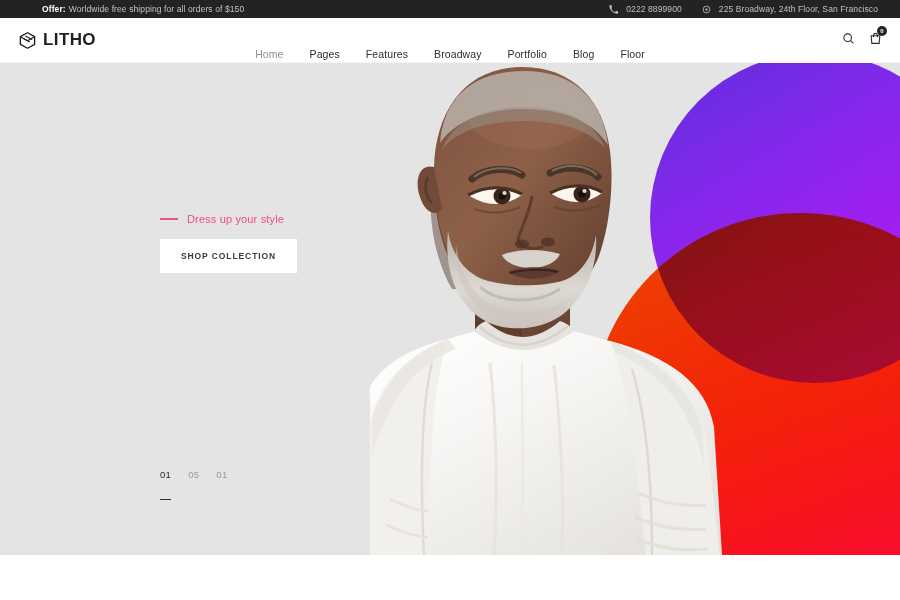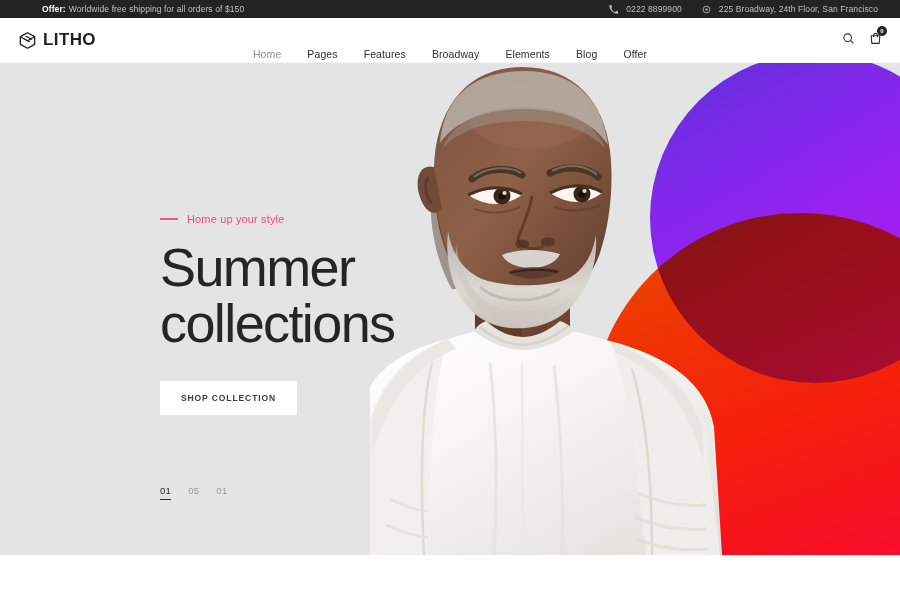--- a/index.html
+++ b/index.html
@@ -194,21 +194,21 @@
     bottom: 55px;
     display:flex;
     gap: 17px;
     z-index: 10;
   }
   .pager-item {
     font-size: 9.5px;
     color: #9a9a9a;
     letter-spacing: .3px;
     cursor:pointer;
-    padding-bottom: 3px;
+    padding-bottom: 19px;
   }
   .pager-item.active {
     color: #2c2c2c;
     border-bottom: 1.5px solid #2c2c2c;
   }
 
   .below-fold { position:absolute; left:0; right:0; top:555px; bottom:0; background:#fff; }
 </style>
 </head>
 <body>
@@ -253,23 +253,23 @@
         </svg>
       </span>
       <span class="logo-text">LITHO</span>
     </div>
 
     <nav class="nav">
       <span class="nav-item active">Home</span>
       <span class="nav-item">Pages</span>
       <span class="nav-item">Features</span>
       <span class="nav-item">Broadway</span>
-      <span class="nav-item">Elements</span>
+      <span class="nav-item">Portfolio</span>
       <span class="nav-item">Blog</span>
-      <span class="nav-item">Offer</span>
+      <span class="nav-item">Floor</span>
     </nav>
 
     <div class="header-icons">
       <span class="icon-btn">
         <span>
           <svg width="13" height="13" viewBox="0 0 24 24" fill="none" stroke="#2b2b2b" stroke-width="2">
             <circle cx="10.5" cy="10.5" r="7"></circle>
             <path d="M15.6 15.6 21 21"></path>
           </svg>
         </span>
@@ -414,24 +414,22 @@
         <path d="M16 462 C 34 470, 48 474, 58 474" stroke="#e4e1db" stroke-width="2.6" fill="none" opacity=".85"></path>
 
         <path d="M78 276 C 40 292, 14 318, 2 356 L 2 392 C 18 338, 44 302, 86 286 Z" fill="#e8e5e0" opacity=".8"></path>
         <path d="M240 278 C 288 296, 320 326, 332 364 L 334 400 C 320 344, 288 306, 246 290 Z" fill="#e6e3dd" opacity=".8"></path>
       </svg>
     </div>
 
     <div class="hero-copy">
       <div class="eyebrow">
         <span class="eyebrow-dash"></span>
-        <span class="eyebrow-text">Home up your style</span>
+        <span class="eyebrow-text">Dress up your style</span>
       </div>
-      <h1 class="hero-title">Summer
-collections</h1>
       <button class="shop-btn">SHOP COLLECTION</button>
     </div>
 
     <div class="pager">
       <span class="pager-item active">01</span>
       <span class="pager-item">05</span>
       <span class="pager-item">01</span>
     </div>
   </div>
 

